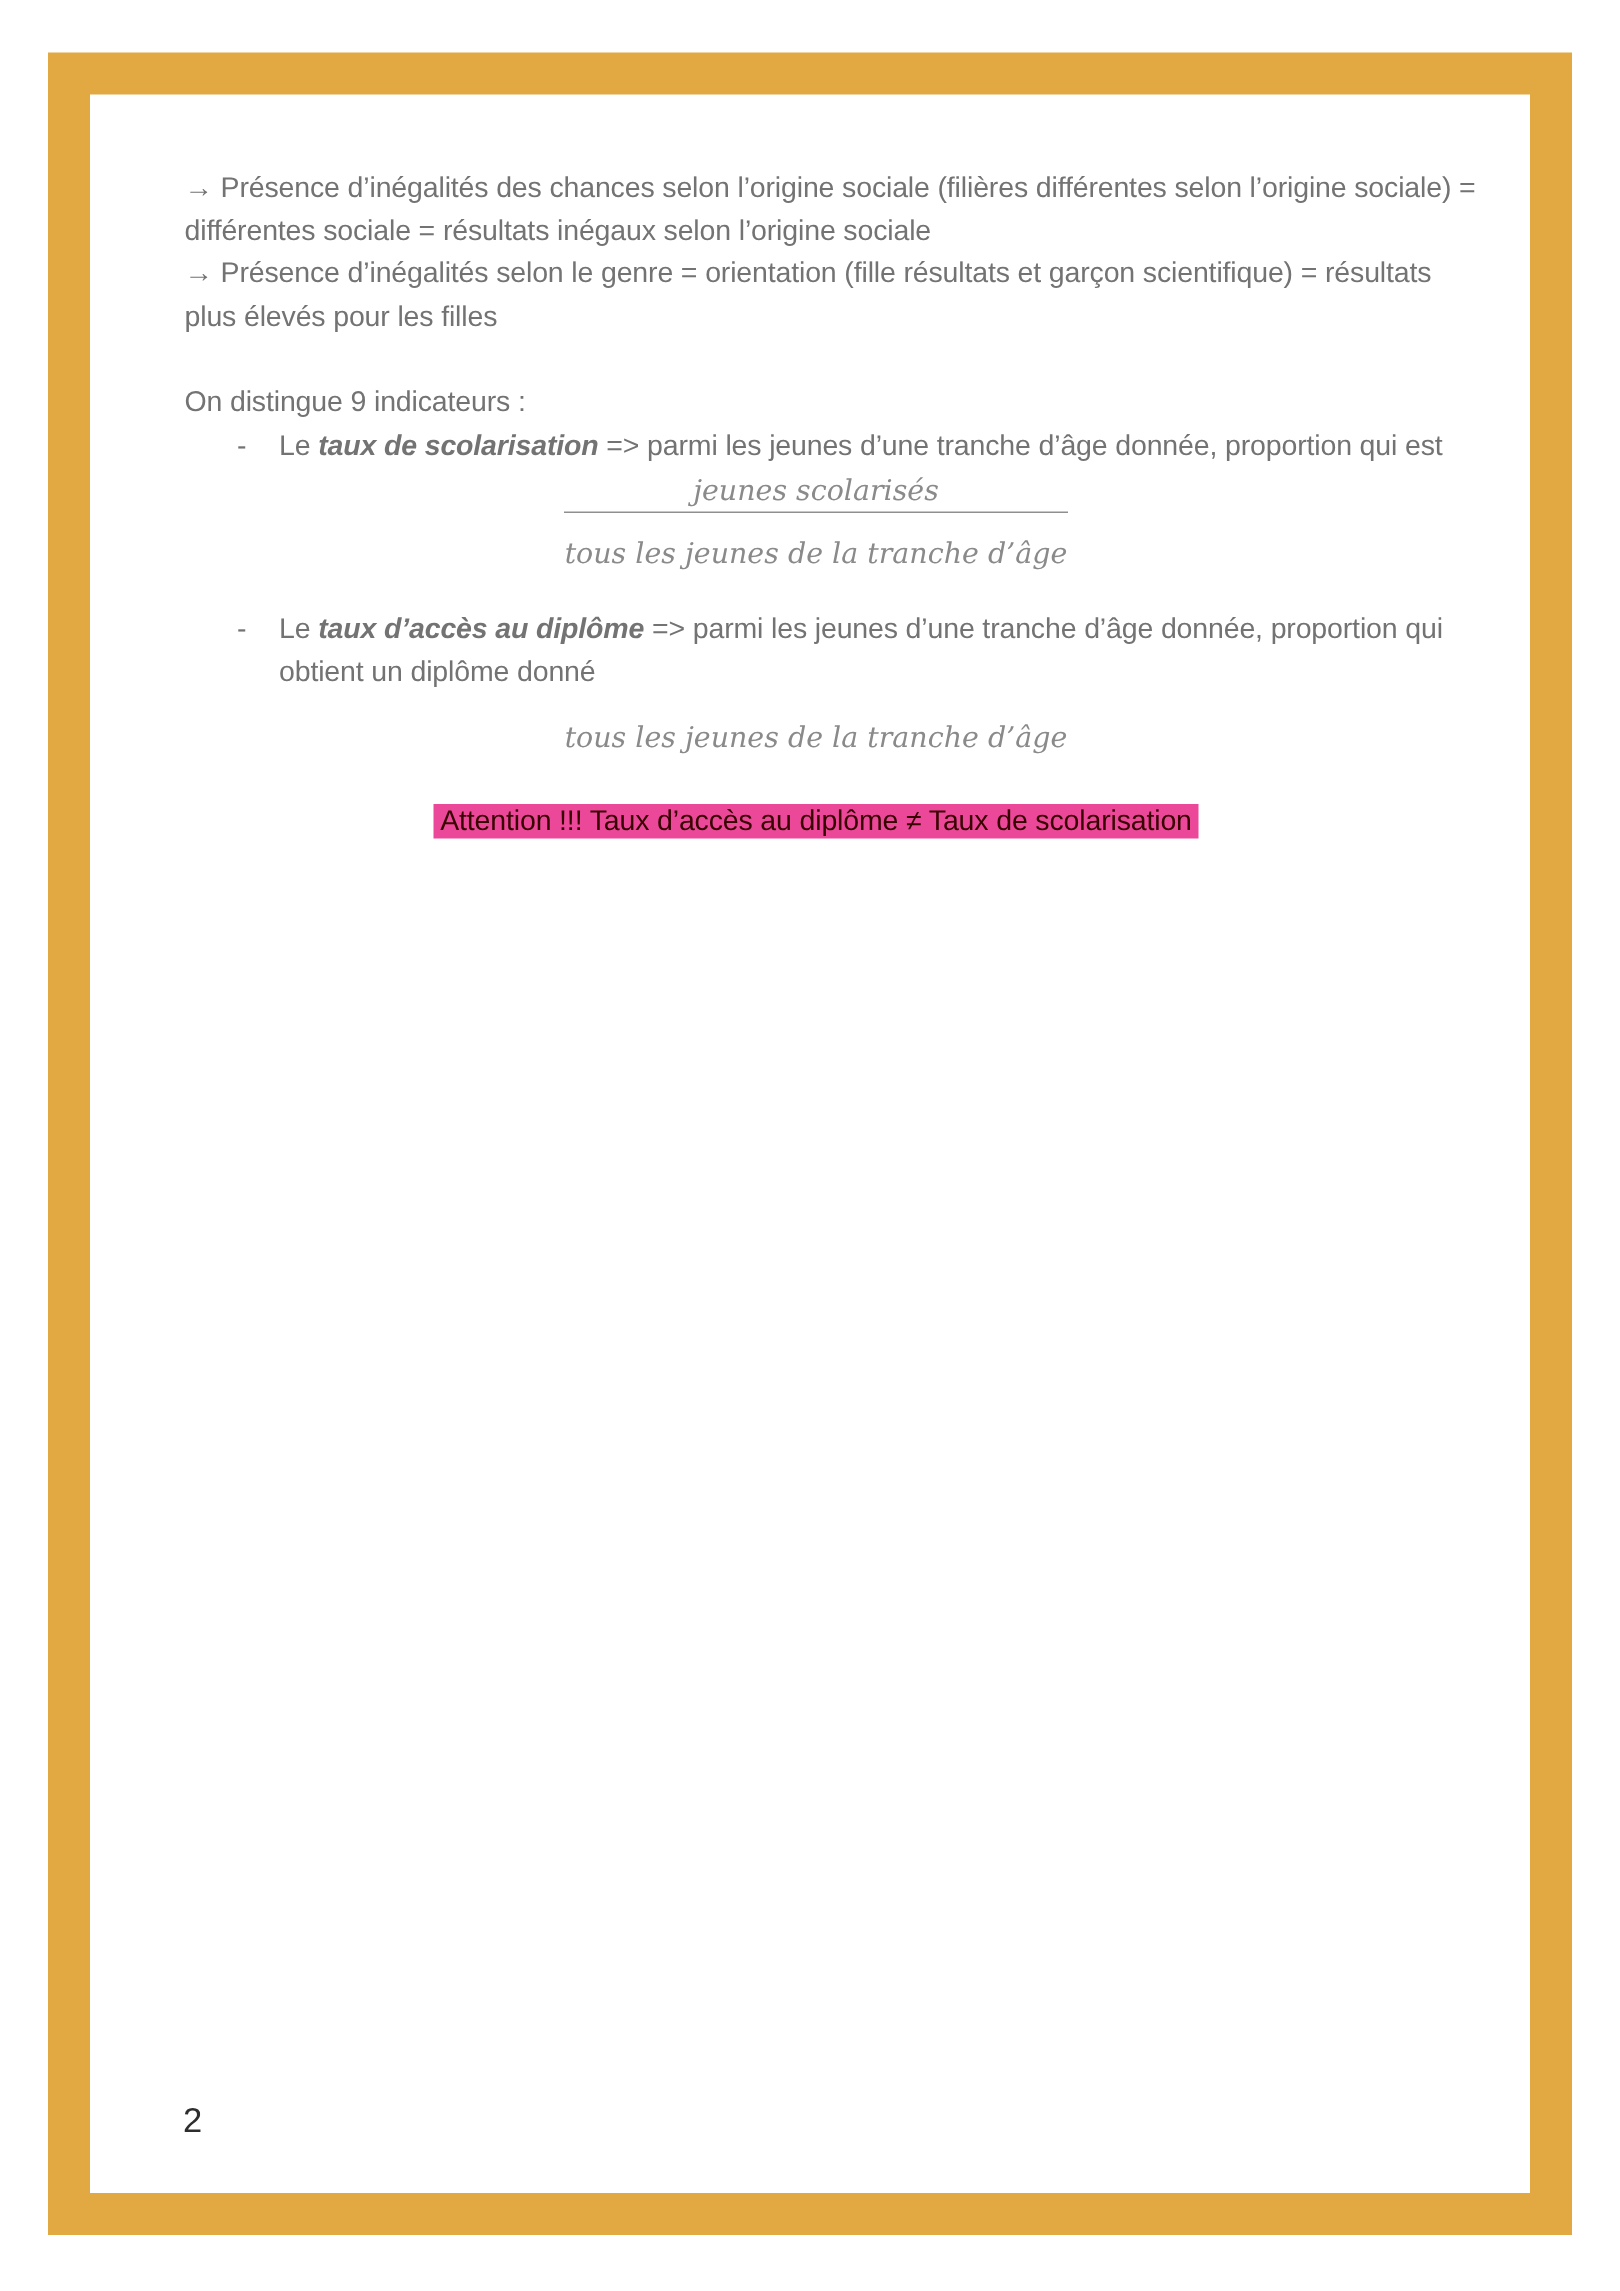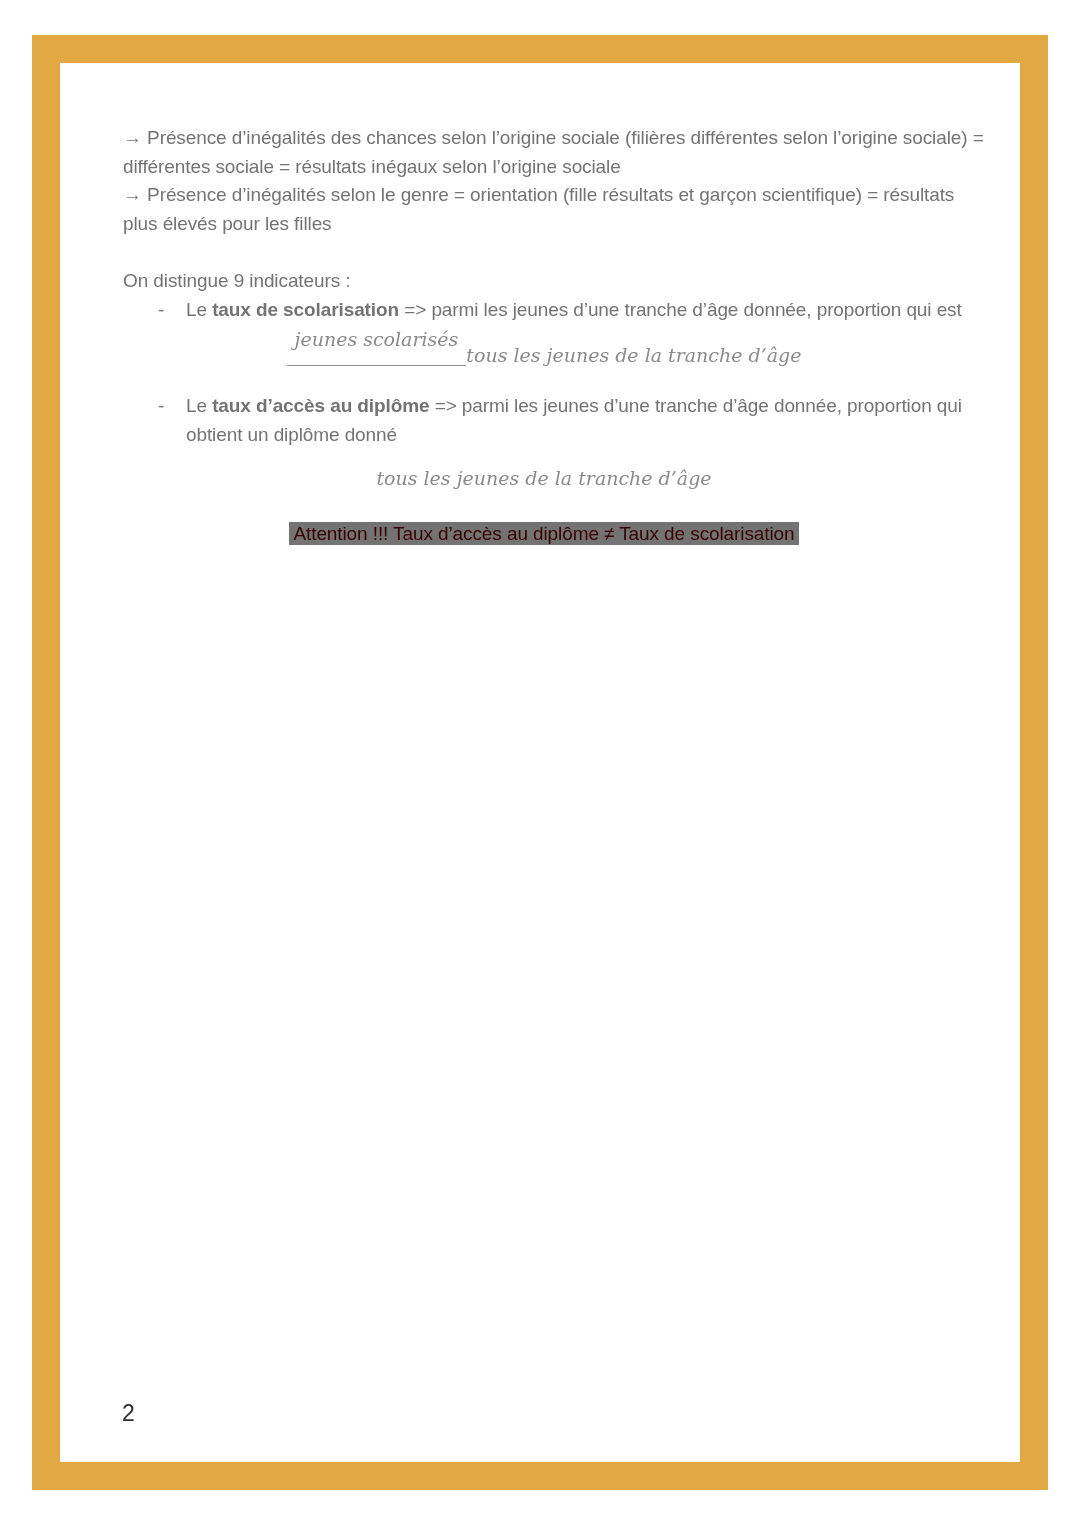--- a/index.html
+++ b/index.html
@@ -13,52 +13,52 @@
   .frame {
     position: absolute;
     left: 32px; top: 35px;
     width: 1016px; height: 1455px;
     border: 28px solid #E2A943;
     box-sizing: border-box;
     background: #ffffff;
   }
   .content {
     position: absolute;
-    left: 123px; top: 124px;
+    left: 123px; top: 112px;
     width: 842px;
     color: #737373;
     font-size: 19px;
     line-height: 28.5px;
     letter-spacing: -0.1px;
   }
   .line { white-space: nowrap; }
   .intro { margin-top: 29px; }
   .indicator { display: flex; }
   .indicator.second { margin-top: 26px; }
   .dash-cell { margin-left: 35px; width: 28px; flex: none; }
   .ind-body { flex: 1; min-width: 0; }
   .ind-body .l1 { white-space: nowrap; }
-  .term { font-weight: 700; }
+  .term { font-weight: 700; font-style: italic; }
   .frac-wrap { text-align: center; margin-top: 2px; }
   .fraction {
     display: inline-flex;
-    flex-direction: row;
+    flex-direction: column;
     font-family: "DejaVu Serif", serif;
     font-style: italic;
     font-size: 19px;
     line-height: 22px;
     color: #8a8a8a;
     letter-spacing: 0;
   }
   .frac-num { border-bottom: 1.5px solid #8f8f8f; padding: 0 8px 3px; text-align: center; }
   .frac-den { padding-top: 16px; text-align: center; }
   .warn-wrap { text-align: center; margin-top: 26px; }
   .warning {
     display: inline-block;
-    background: #737373;
+    background: #ec4899;
     color: #380202;
     padding: 0 4px;
     line-height: 23px;
     font-size: 19px;
   }
   .pagenum {
     position: absolute;
     left: 122px; top: 1398px;
     font-size: 23px;
     line-height: 30px;

